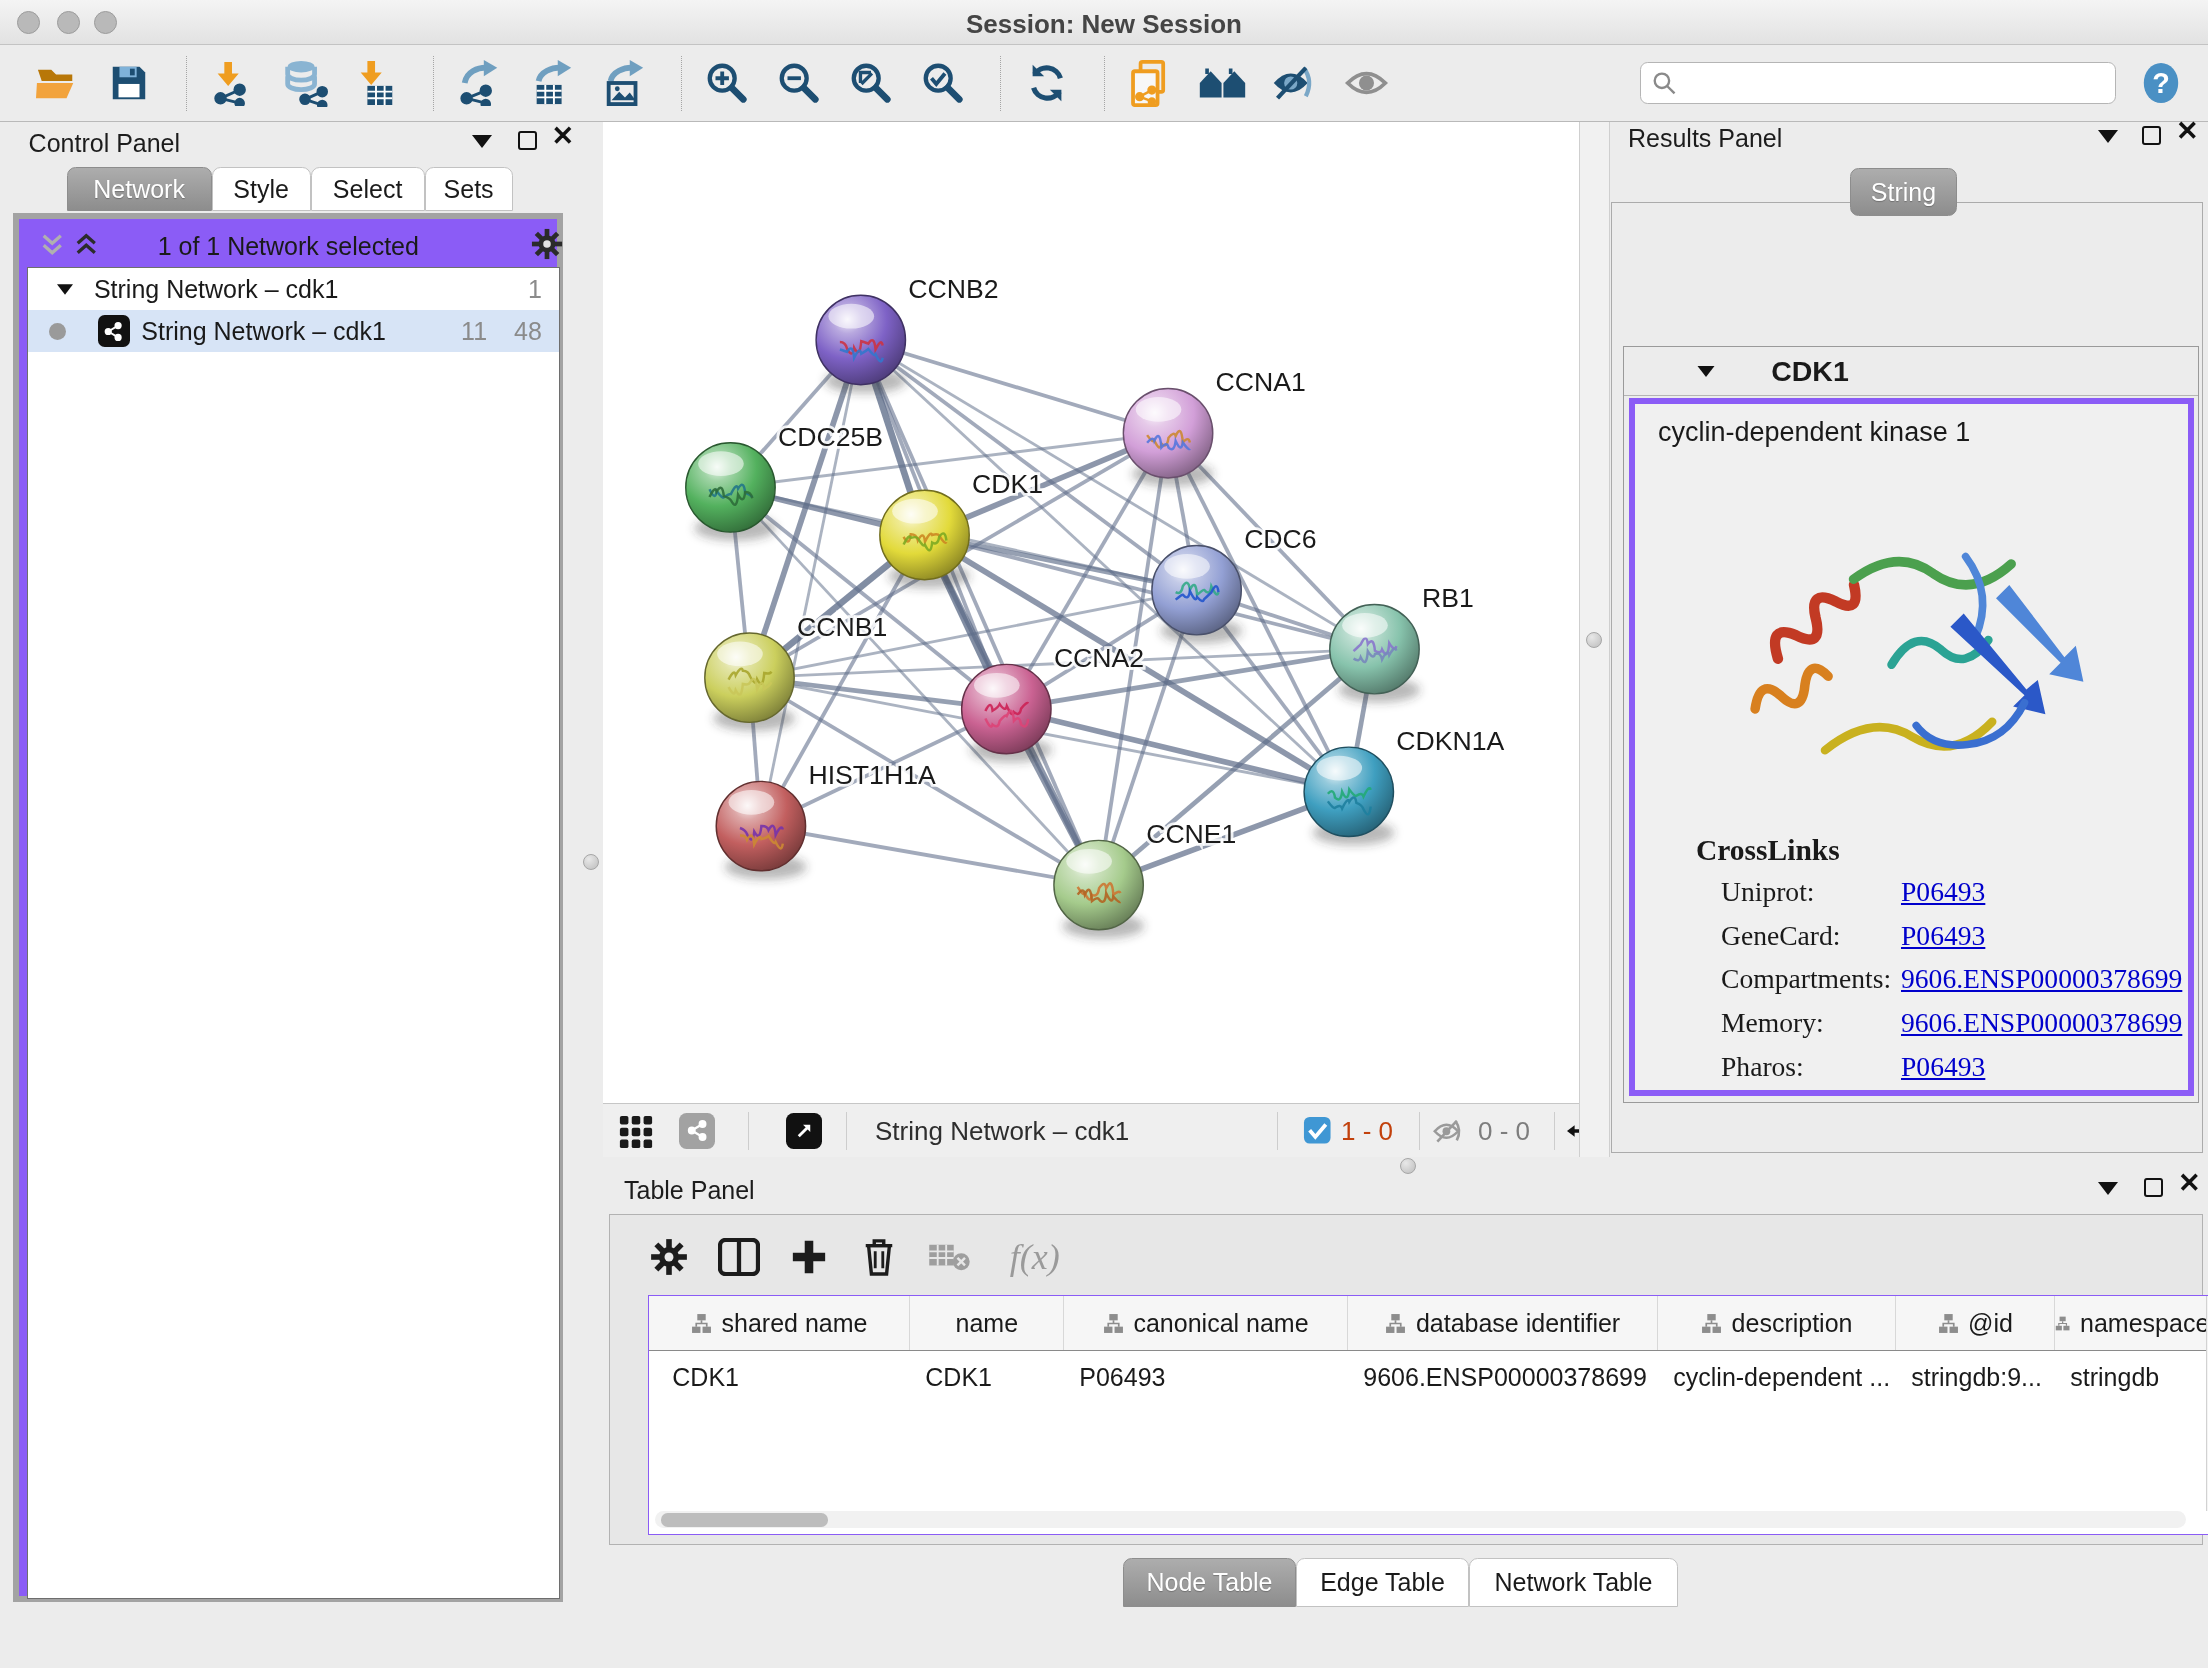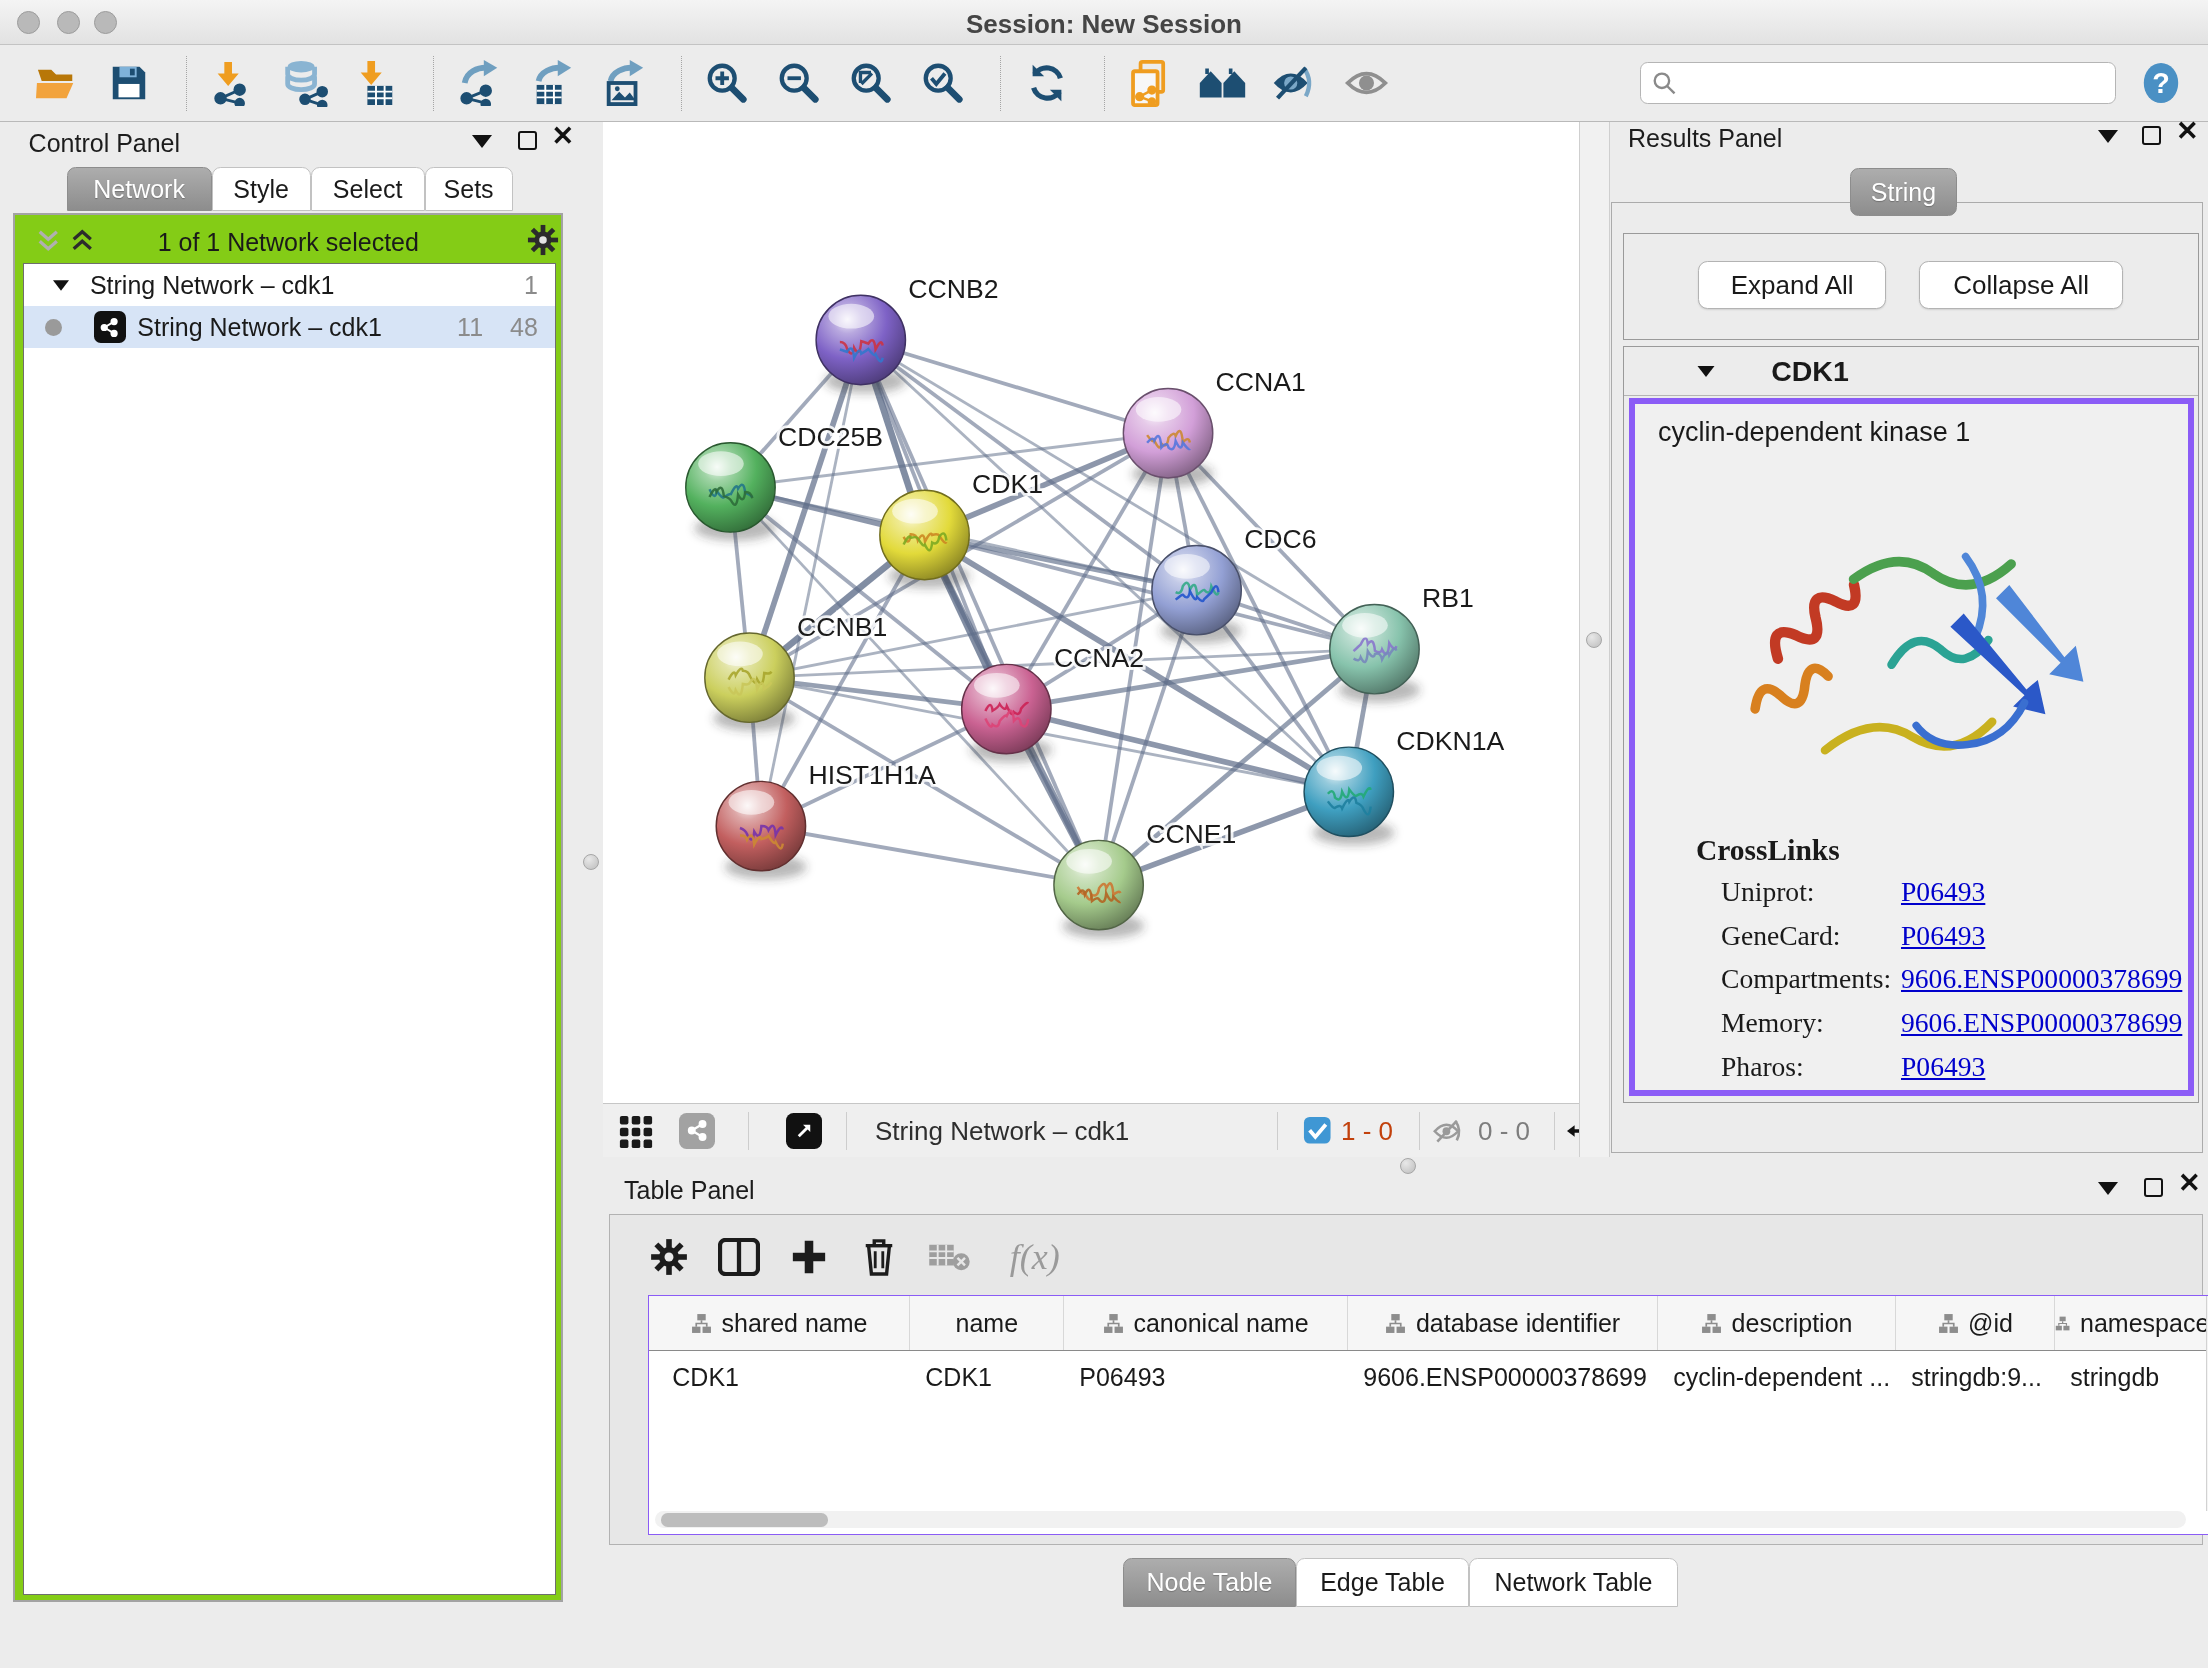--- a/index.html
+++ b/index.html
@@ -17,21 +17,21 @@
   #helpbtn{width:44px;height:44px;margin:0 25px 0 23px;flex:0 0 auto;}
   
   .panel-title{font-size:25px;color:#1c1c1c;}
   .pctl{display:inline-block;}
   .tab{height:44px;display:flex;align-items:center;justify-content:center;font-size:25px;border:1px solid #c2c2c2;background:#fff;border-radius:8.6px 8.6px 0 0;box-sizing:border-box;}
   .tab.sel{background:linear-gradient(#adadad,#8d8d8d);color:#fff;border-color:#8d8d8d;text-shadow:0 1px 1px rgba(0,0,0,.25);}
   
   #control-panel{position:absolute;left:7.6px;top:127px;width:563px;height:1476px;}
   #cp-titlerow{position:absolute;left:0;top:0;width:100%;height:34px;}
   #cp-tabs{position:absolute;left:59px;top:40px;height:46px;display:flex;}
-  #cp-body{position:absolute;left:5.7px;top:86px;width:550px;height:1389px;background:#84cc16;border:2px solid #a3a3a3;box-sizing:border-box;}
+  #cp-body{position:absolute;left:5.7px;top:86px;width:550px;height:1389px;background:#8b5cf6;border:6px solid #a3a3a3;box-sizing:border-box;}
   #cp-toolrow{position:absolute;left:0;top:5.7px;width:100%;height:38px;}
   #cp-tree{position:absolute;left:7.6px;top:48px;width:533px;height:1332px;background:#fff;border:1px solid #6e6e6e;box-sizing:border-box;}
   .tree-row{height:42px;display:flex;align-items:center;font-size:25px;}
   .tree-row.sel{background:#d7e4f6;}
   .cnt{color:#8b8b8b;}
   
   #canvas{position:absolute;left:603px;top:122px;width:976px;height:982px;background:#fff;}
   #canvas svg{display:block;}
   #canvas-footer{position:absolute;left:603px;top:1103px;width:976px;height:53px;background:#efefef;border-top:1px solid #c6c6c6;}
   .cf-sep{position:absolute;top:7.6px;width:0;height:38px;border-left:1px solid #cdcdcd;}
@@ -616,28 +616,20 @@
 
   <div id="results-panel">
     <span class="panel-title" style="position:absolute;left:21px;top:1.9px">Results Panel</span>
     <span class="pctl tri-down" style="position:absolute;left:491px;top:7.6px"></span>
     <span class="pctl sq" style="position:absolute;left:535px;top:3.8px"></span>
     <span class="pctl xx" style="position:absolute;left:569px;top:0">✕</span>
     <div id="rp-tab" class="tab sel">
         <span>String</span>
       </div>
     <div id="rp-body">
-      <div class="rp-box" style="top:30px;height:107px">
-        <div class="btn" style="position:absolute;left:74px;top:27px;width:186px;height:46px">
-            <span>Expand All</span>
-          </div>
-        <div class="btn" style="position:absolute;left:295px;top:27px;width:202px;height:46px">
-            <span>Collapse All</span>
-          </div>
-      </div>
       <div class="rp-box" style="top:143px;height:757px">
         <div id="rp-entry-head">
           <span class="tri-down" style="margin:0 55px 0 72px;transform:scale(.85)"></span>
           <span style="font-size:28.5px;font-weight:bold">CDK1</span>
         </div>
         <div id="rp-entry-content">
           <div style="position:absolute;left:23px;top:13.3px;font-size:27px">cyclin-dependent kinase 1</div>
           <svg style="position:absolute;left:76px;top:61px" width="399" height="371" viewBox="0 0 420 390">
             <g fill="none" stroke-linecap="round">
               <path d="M52 170q14-36 30-8q14 30 28-2q13-28 27 0q12 28 26-2" stroke="#c23a24" stroke-width="11" transform="rotate(-38 110 160)"></path>

